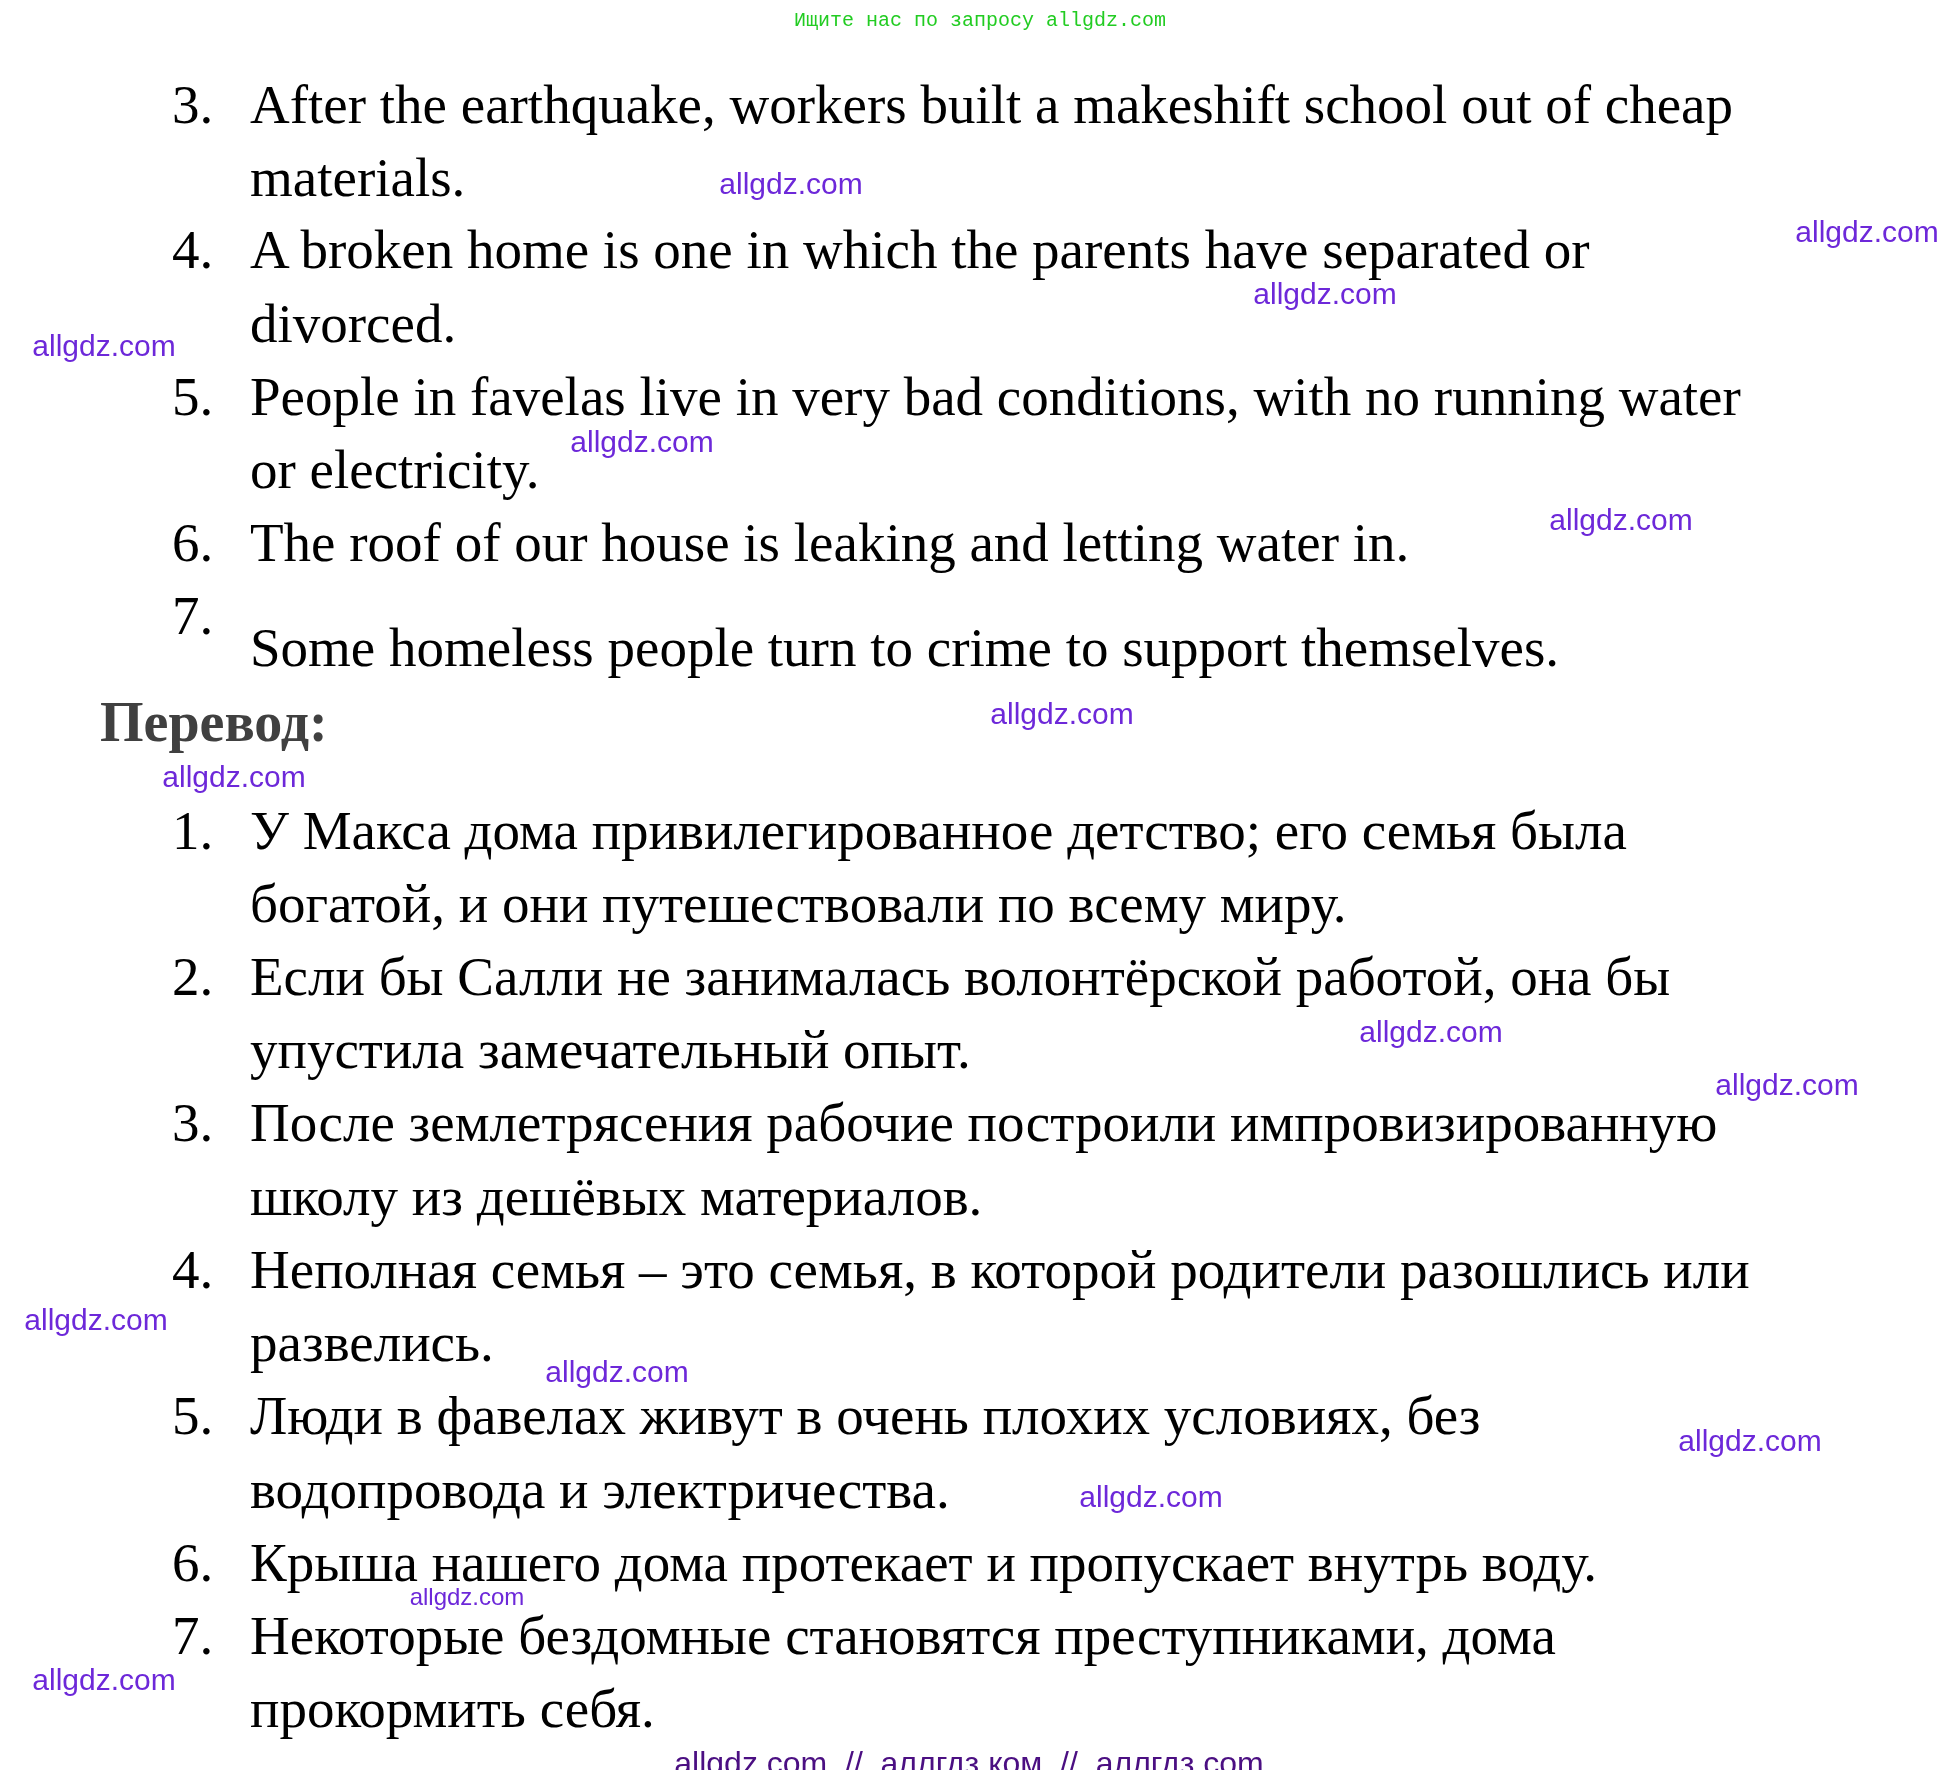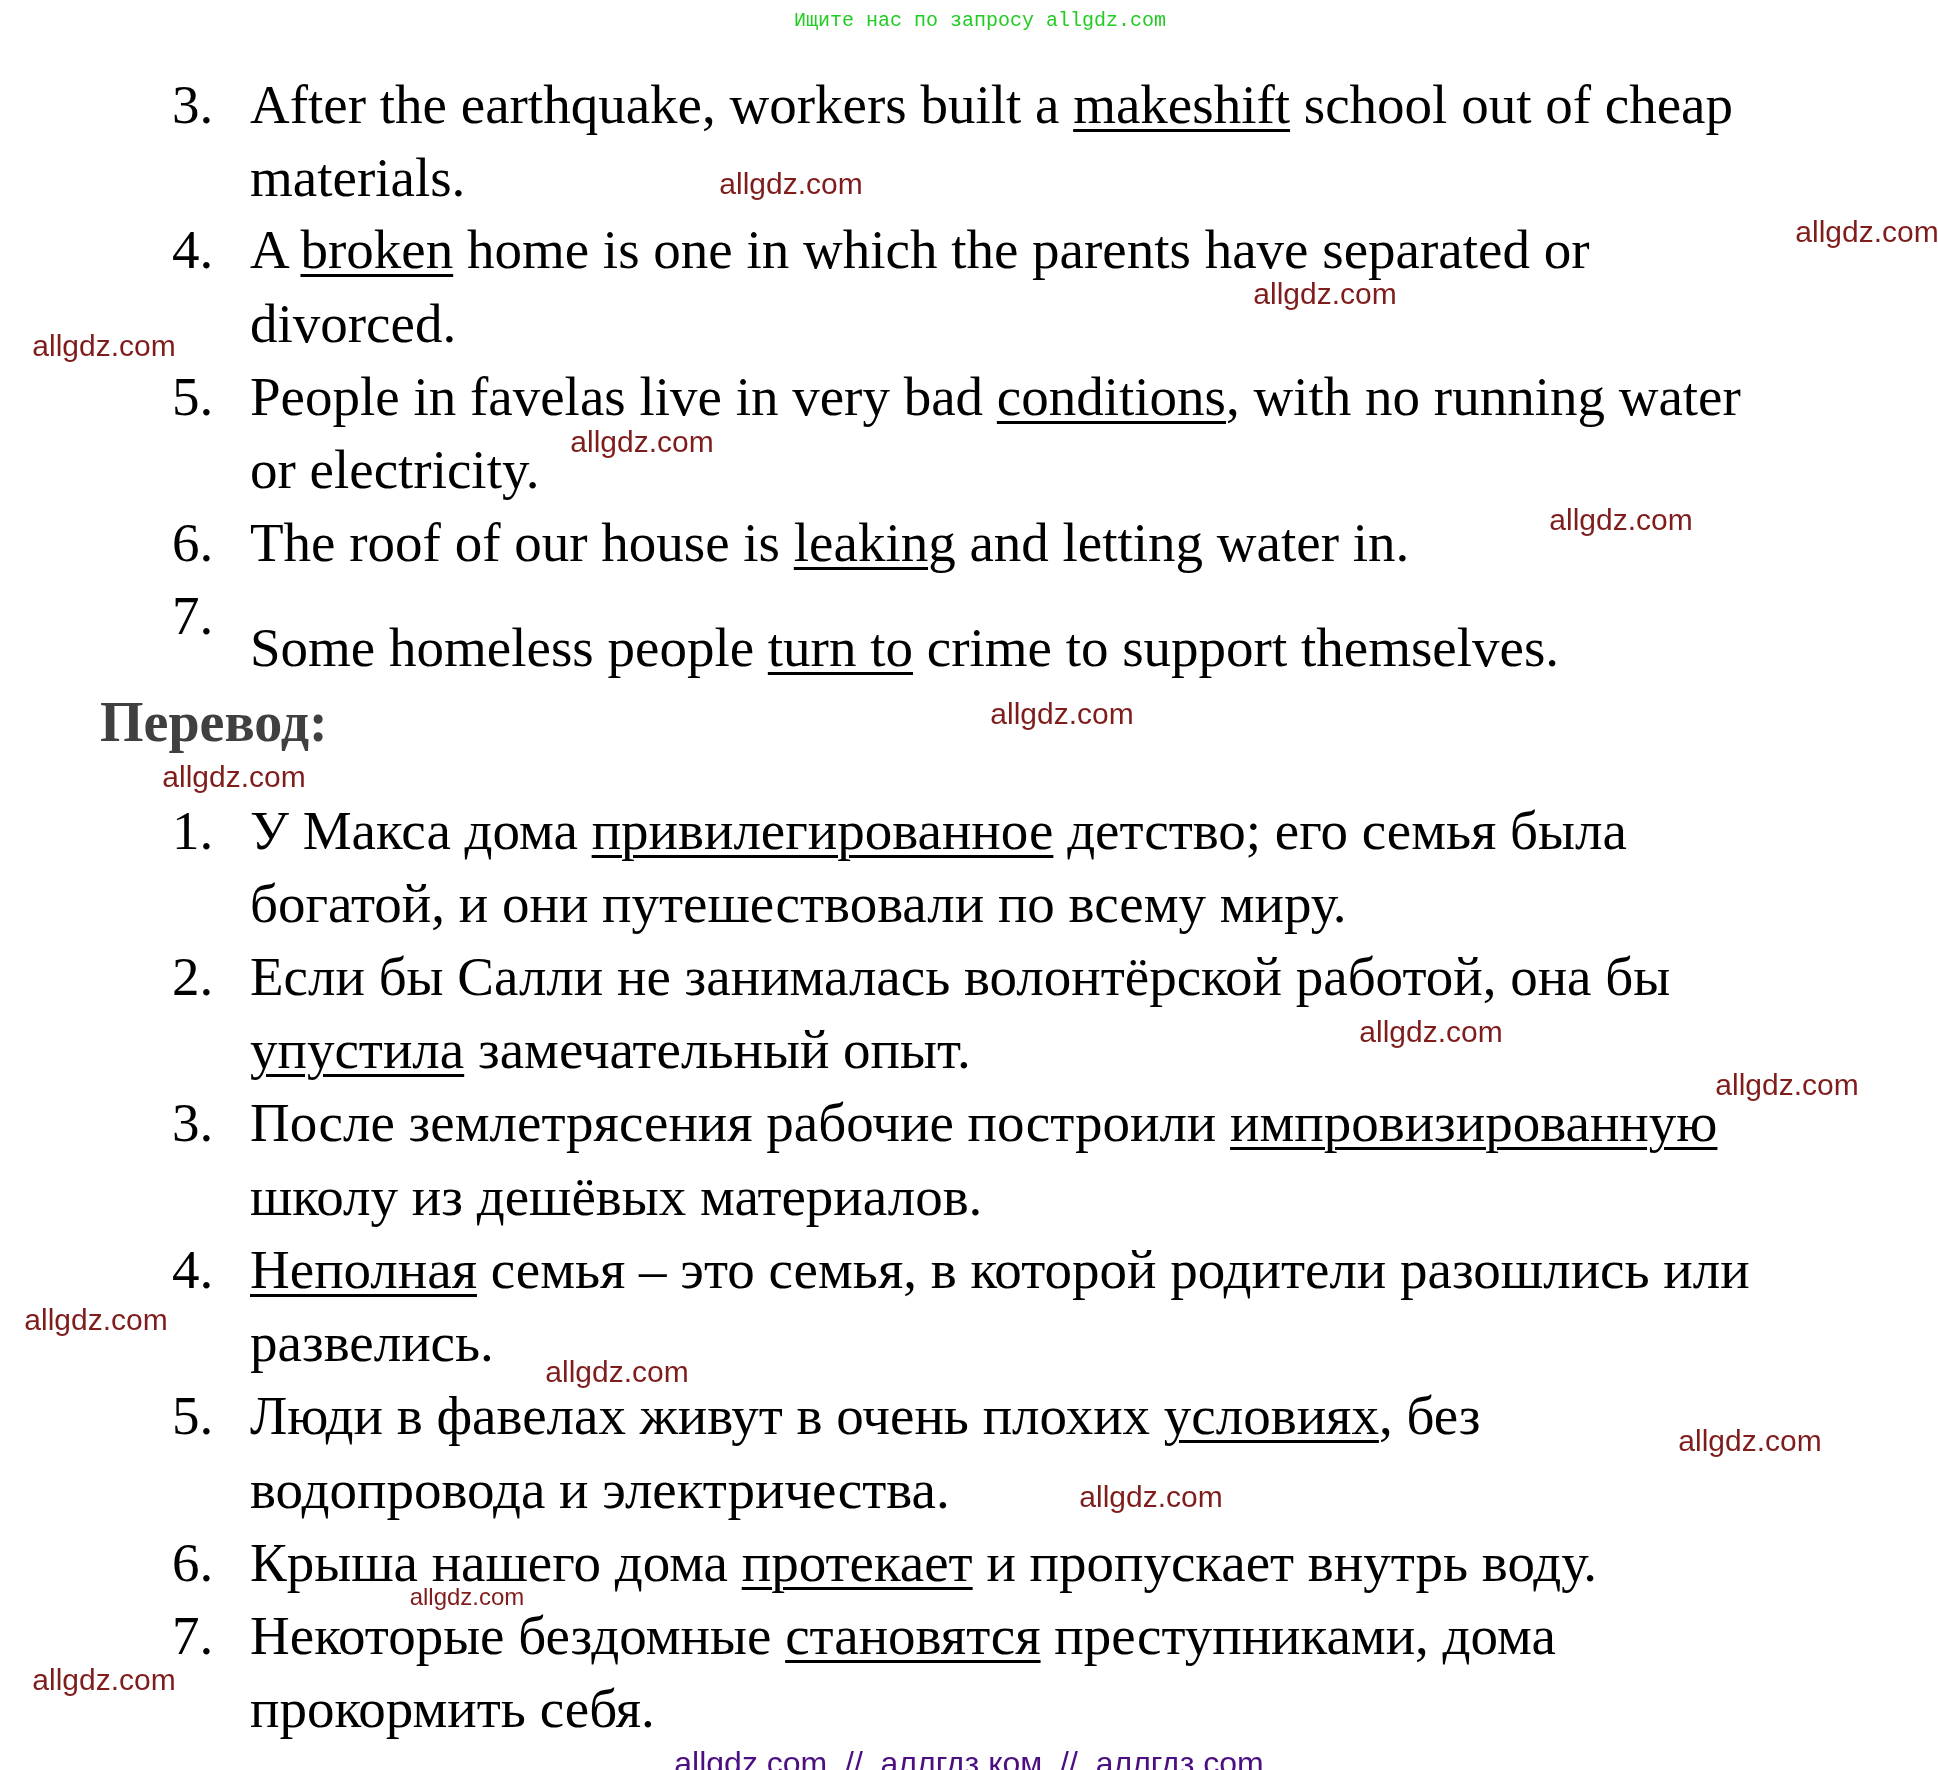--- a/index.html
+++ b/index.html
@@ -18,37 +18,37 @@
   .num {
     position: absolute;
     left: 172px;
     font-family: "Liberation Serif", "DejaVu Serif", serif;
     font-size: 55px;
     line-height: 66px;
     height: 66px;
     color: #000;
     transform: translateY(-50%);
   }
-  .u { text-decoration: underline; text-decoration-thickness: 3px; text-underline-offset: 6px; }
+  .u { text-decoration-thickness: 3px; text-underline-offset: 6px; }
   .heading {
     position: absolute;
     left: 100px;
     font-family: "Liberation Serif", "DejaVu Serif", serif;
     font-weight: bold;
     font-size: 56px;
     line-height: 66px;
     color: #404040;
     transform: translateY(-50%);
   }
   .wm {
     position: absolute;
     font-family: "Liberation Sans", "DejaVu Sans", sans-serif;
     font-size: 30px;
     line-height: 36px;
-    color: #7f1d1d;
+    color: #6d28d9;
     white-space: nowrap;
     transform: translate(-50%, -50%);
     text-align: center;
   }
   .wm.small { font-size: 24px; }
   .top-banner {
     position: absolute;
     left: 50%;
     top: 20px;
     transform: translate(-50%, -50%);

